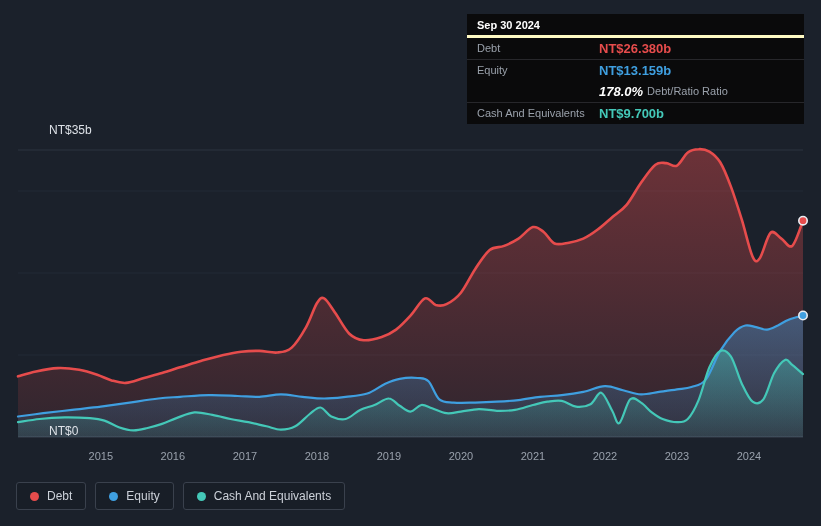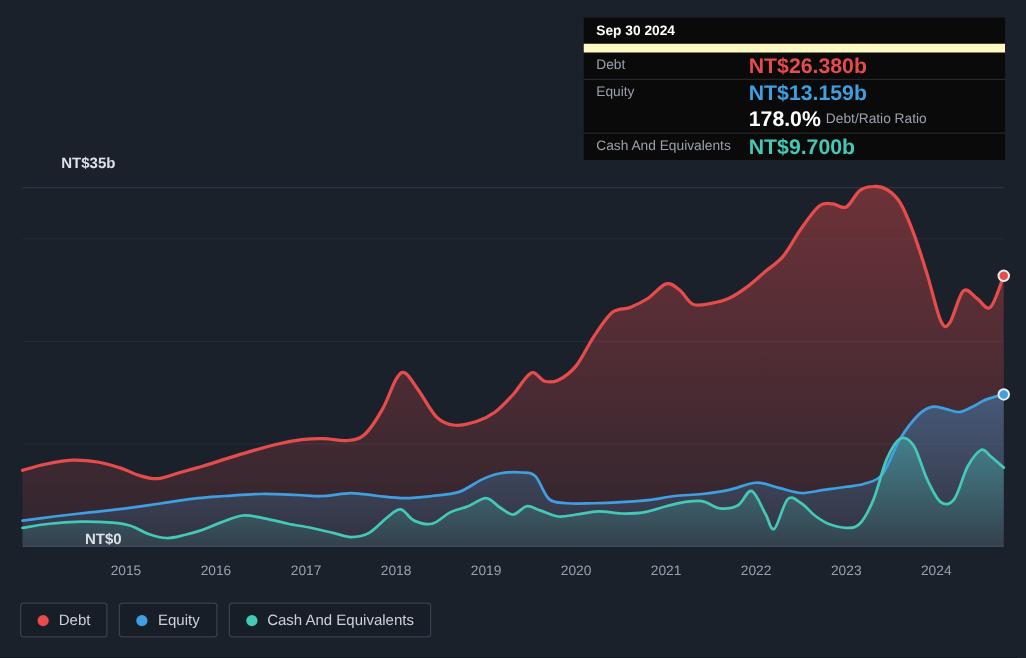--- a/index.html
+++ b/index.html
@@ -5,42 +5,42 @@
   * { margin:0; padding:0; box-sizing:border-box; }
   html,body { background:#11151c; }
   .page {
     position:relative; width:821px; height:526px;
     background:#1b212b; overflow:hidden;
     font-family:"Liberation Sans", sans-serif;
   }
   .chart-svg { position:absolute; left:0; top:0; }
   .y-label {
     position:absolute; left:25px; color:#dde1e7;
-    font-size:12px; font-weight:bold; z-index:3;padding-left:24px;
+    font-size:12px; font-weight:normal; z-index:3;padding-left:24px;
   }
   .y-label.top { top:123px; }
-  .y-label.bottom { top:424px;margin-left:19px; }
+  .y-label.bottom { top:424px; }
 
   
   .tooltip {
     position:absolute; left:467px; top:14px; width:337px;
     background:#0a0a0b; z-index:5; font-size:11px; color:#fff;
   }
   .tt-header {
     padding:5px 20px 4px 10px; font-weight:bold; font-size:11px;
-    border-bottom:7px solid #fef9c3; color:#ffffff;
+    border-bottom:3px solid #fef9c3; color:#ffffff;
   }
   .tt-row { display:flex; align-items:center; padding:4px 10px; line-height:13px; }
   .tt-row.bordered { border-bottom:1px solid #27272b; }
   .tt-label { width:122px; flex-shrink:0; color:#9aa1ab; font-size:11px; }
-  .tt-value { font-weight:bold; font-size:17px; }
+  .tt-value { font-weight:bold; font-size:13px; }
   .tt-value.debt { color:#e64c4c; }
   .tt-value.equity { color:#3f9fe0; }
   .tt-value.cash { color:#44c8b8; }
-  .tt-value.ratio { color:#ffffff; }
+  .tt-value.ratio { color:#ffffff;font-style:italic; }
   .tt-suffix { color:#9aa1ab; font-weight:normal; margin-left:4px; font-size:11px; }
 
   
   .legend { position:absolute; left:16px; top:482px; display:flex; gap:9px; z-index:4; }
   .legend-item {
     display:flex; align-items:center; gap:8px; padding:7px 13px;
     border:1px solid #3a414d; border-radius:3px; background:rgba(0,0,0,0.08);
     color:#ccd1d9; font-size:12px; cursor:pointer; height:28px;
   }
   .legend-dot { width:9px; height:9px; border-radius:50%; display:inline-block; }

